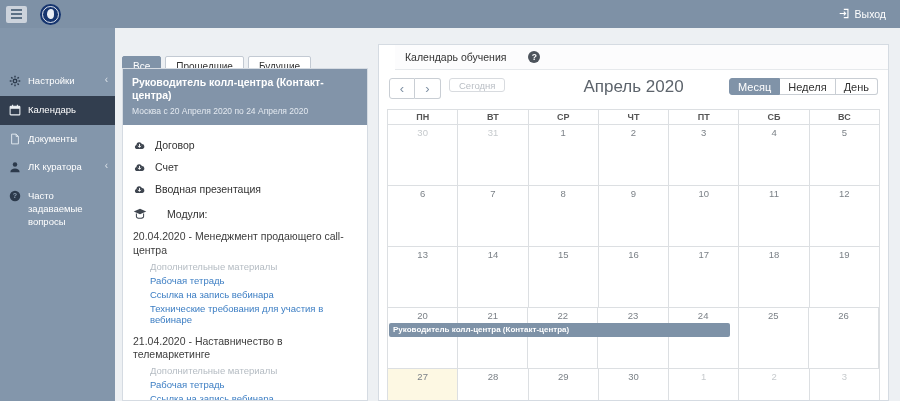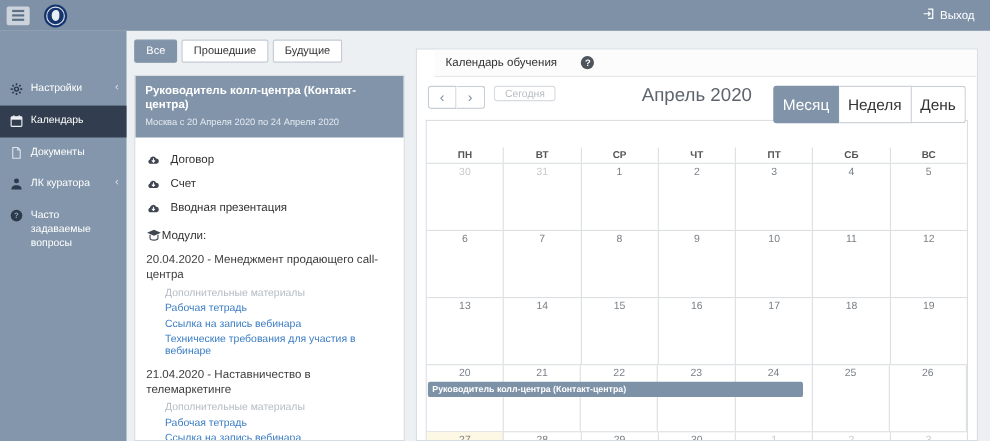--- a/index.html
+++ b/index.html
@@ -19,58 +19,58 @@
   
   .sidebar { position:absolute; top:28px; left:0; width:115px; bottom:0; background:#8396ab; padding-top:39px; }
   .side-item { display:flex; align-items:flex-start; gap:7px; padding:8px 5px 8px 9px; color:#fff; font-size:9.5px; line-height:1.35; cursor:pointer; }
   .side-item.active { background:#323e4f; }
   .side-icon { flex:0 0 12px; width:12px; height:12px; margin-top:0; }
   .side-icon svg { display:block; width:12px; height:12px; }
   .side-label { flex:1; }
   .chevron { margin-left:auto; font-size:10px; color:#dce2e9; line-height:1; padding-right:2px; }
 
   
-  .tabs { position:absolute; left:122px; top:36px; display:flex; gap:4px;justify-content:space-between; }
+  .tabs { position:absolute; left:122px; top:56px; display:flex; gap:4px;justify-content:space-between; }
   .tab { font-size:10px; padding:4px 10px; border:1px solid #c3cad3; background:#fff; color:#333; border-radius:2px; cursor:pointer; }
   .tab.active { background:#8093a8; border-color:#8093a8; color:#fff; }
 
   .course-card { position:absolute; left:122px; top:68px; width:246px; bottom:0; background:#fff; border:1px solid #d5dbe2; overflow:hidden; }
   .course-head { background:#8294a9; padding:7px 9px 9px; }
   .course-title { color:#fff; font-size:10.5px; font-weight:bold; line-height:1.25; }
   .course-dates { color:#e3e9f0; font-size:8.5px; margin-top:4px; }
   .course-body { padding:9px 10px 0; }
   .file-row { display:flex; align-items:center; gap:9px; padding:5px 0; font-size:10.5px; color:#333; cursor:pointer; }
   .file-row svg { display:block; width:13px; height:11px; }
-  .modules-head { display:flex; align-items:center; gap:0; font-size:10.5px; color:#333; margin:8px 0 0; }
+  .modules-head { display:flex; align-items:center; gap:20px; font-size:10.5px; color:#333; margin:8px 0 0; }
   .modules-head svg { display:block; width:14px; height:12px; }
   .module { margin-top:10px; }
   .module-title { font-size:10.5px; color:#3d3d3d; line-height:1.3; }
   .module-links { margin:2px 0 0 17px; }
   .mlink { font-size:9.5px; margin-top:3px; color:#3b7dc3; cursor:pointer; }
   .mlink.muted { color:#b5bcc3; cursor:default; }
 
   
   .cal-panel { position:absolute; left:378px; top:44px; width:511px; bottom:0; background:#fff; border:1px solid #d5dbe2; overflow:hidden; }
   .cal-head { padding:6px 10px; font-size:10.5px; color:#333; border-bottom:1px solid #e6e9ec; display:flex; align-items:center; gap:22px; background:#fcfcfd;margin-left:16px; }
   .q-icon { width:12px; height:12px; border-radius:50%; background:#4d545c; color:#fff; font-size:8.5px; font-weight:bold; display:flex; align-items:center; justify-content:center; cursor:pointer; }
   .cal-toolbar { position:relative; height:36px; }
   .nav-group { position:absolute; left:10px; top:8px; display:flex; }
   .nav-btn { width:26px; height:21px; background:#fff; border:1px solid #c9ced4; color:#7d8fa3; font-size:13px; line-height:1; display:flex; align-items:center; justify-content:center; cursor:pointer; }
   .nav-btn.prev { border-radius:3px 0 0 3px; }
   .nav-btn.next { border-radius:0 3px 3px 0; border-left:none; }
   .today-btn { position:absolute; left:70px; top:8px; height:14px; padding:0 9px; background:#fff; border:1px solid #d8dbdf; border-radius:3px; color:#b9bec4; font-size:9.5px; display:flex; align-items:center; cursor:default; }
   .cal-title { position:absolute; left:0; right:0; top:7px; text-align:center; font-size:17px; color:#5d646c; pointer-events:none; }
   .view-group { position:absolute; right:10px; top:8px; display:flex; }
-  .view-btn { height:34px; padding:0 8px; font-size:14px; background:#fff; border:1px solid #c9ced4; border-left:none; color:#333; display:flex; align-items:center; cursor:pointer; }
+  .view-btn { height:17px; padding:0 8px; font-size:11px; background:#fff; border:1px solid #c9ced4; border-left:none; color:#333; display:flex; align-items:center; cursor:pointer; }
   .view-btn:first-child { border-left:1px solid #c9ced4; border-radius:3px 0 0 3px; }
   .view-btn:last-child { border-radius:0 3px 3px 0; }
   .view-btn.active { background:#8093a8; border-color:#8093a8; color:#fff; }
 
   .cal-grid { margin:3px 8px 0; border:1px solid #dcdfe2; border-bottom:none; }
-  .dow-row { display:flex;margin-top:24px; }
+  .dow-row { display:flex; }
   .dow-cell { flex:1; text-align:center; font-size:9px; font-weight:bold; color:#555; padding:2px 0; border-right:1px solid #dcdfe2; }
   .dow-cell:last-child { border-right:none; }
   .week-row { display:flex; height:61px; border-top:1px solid #dcdfe2; position:relative; }
   .day-cell { flex:1; border-right:1px solid #dcdfe2; text-align:center; padding:2px 4px; font-size:9.5px; color:#7b8187; cursor:pointer; }
   .day-cell:last-child { border-right:none; }
   .day-cell.other { color:#c6cacd; }
   .day-cell.today { background:#fdf8e3; }
   .event-bar { position:absolute; left:1px; top:15px; width:calc(5/7*100% - 10px); background:#7e92a7; color:#fff; font-size:8px; font-weight:bold; padding:2px 4px 3px; border-radius:2px; white-space:nowrap; overflow:hidden; cursor:pointer; }
 </style>
 </head>

